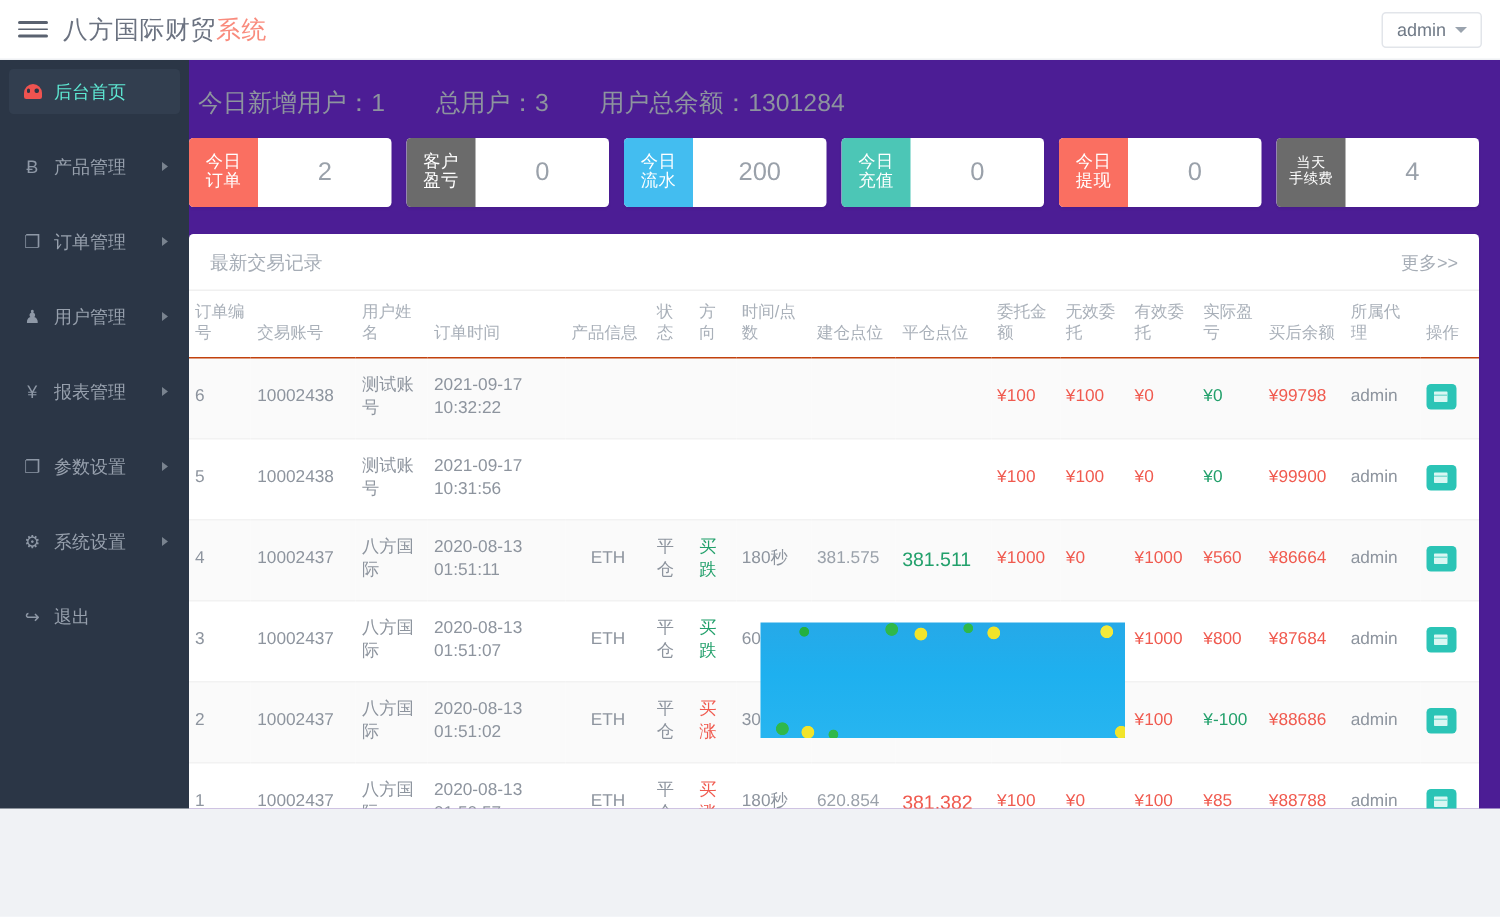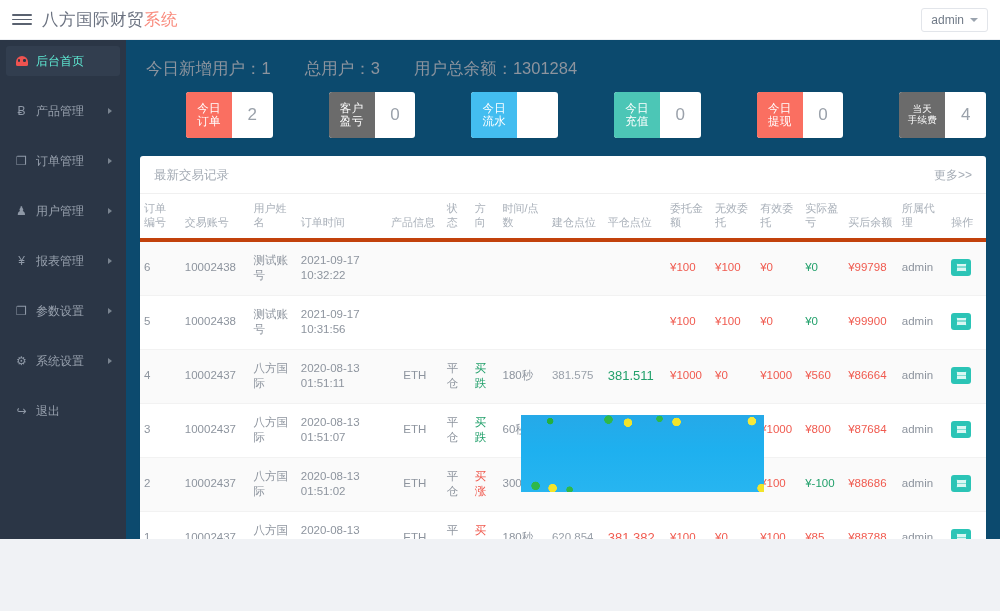--- a/index.html
+++ b/index.html
@@ -67,36 +67,35 @@
   }
   .dash-dot::before, .dash-dot::after {
     content: ''; position: absolute; width: 2.6px; height: 2.6px;
     background: #2b3646; border-radius: 50%; top: 3px;
   }
   .dash-dot::before { left: 2px; }
   .dash-dot::after { right: 2px; }
 
   
   .main {
-    flex: 1; background: #0c4a6e; padding: 12px 14px 0 14px;
+    flex: 1; background: #4c1d95; padding: 12px 14px 0 0;
     overflow: hidden; min-width: 0;
   }
 
   .kpi-line {
     display: flex; align-items: baseline; gap: 34px;
     font-size: 16.5px; color: #8d949e; padding: 6px 6px 12px 6px;
   }
   .kpi-line .kv { white-space: nowrap; }
 
   .stat-row { display: flex; gap: 10px; margin-bottom: 18px; }
   .stat-card {
     flex: 1; background: #ffffff; border-radius: 3px; height: 46px;
     display: flex; align-items: stretch; overflow: hidden;
     box-shadow: 0 1px 2px rgba(0,0,0,.05);
-    margin-left: 46px;
   }
   .stat-tag {
     width: 46px; flex: 0 0 46px; display: flex; flex-direction: column;
     align-items: center; justify-content: center; color: #fff;
     font-size: 11.5px; line-height: 1.15; letter-spacing: .3px;
   }
   .stat-val {
     flex: 1; display: flex; align-items: center; justify-content: center;
     font-size: 17px; color: #9aa1aa;
   }
@@ -110,21 +109,21 @@
     display: flex; align-items: center; padding: 11px 14px 9px 14px;
     border-bottom: 1px solid #f0f0f0;
   }
   .panel-title { font-size: 12.5px; color: #a6adb6; }
   .panel-more { margin-left: auto; font-size: 12px; color: #a6adb6; cursor: pointer; }
 
   table { width: 100%; border-collapse: collapse; table-layout: fixed; }
   thead th {
     font-size: 11px; color: #a9b0b9; font-weight: normal; text-align: left;
     padding: 8px 4px 8px 4px; vertical-align: bottom; line-height: 1.25;
-    border-bottom: 4px solid #c2410c;
+    border-bottom: 1px solid #c2410c;
   }
   tbody td {
     font-size: 11.5px; color: #8d949e; padding: 11px 4px; line-height: 1.35;
     border-bottom: 1px solid #f2f2f2; vertical-align: middle;
   }
   tbody tr.odd td { background: #fafafa; }
   .c-red { color: #f05a4f; }
   .c-green { color: #22a06b; }
   .c-grey { color: #9aa1aa; }
   .num { color: #9aa1aa; }
@@ -271,20 +270,21 @@
               <span>客户</span>
               <span>盈亏</span>
             </div>
             <div class="stat-val">0</div>
           </div>
           <div class="stat-card">
             <div class="stat-tag" style="background: rgb(67, 189, 240);">
               <span>今日</span>
               <span>流水</span>
             </div>
+            <div class="stat-val">200</div>
           </div>
           <div class="stat-card">
             <div class="stat-tag" style="background: rgb(76, 198, 182);">
               <span>今日</span>
               <span>充值</span>
             </div>
             <div class="stat-val">0</div>
           </div>
           <div class="stat-card">
             <div class="stat-tag" style="background: rgb(250, 111, 97);">

